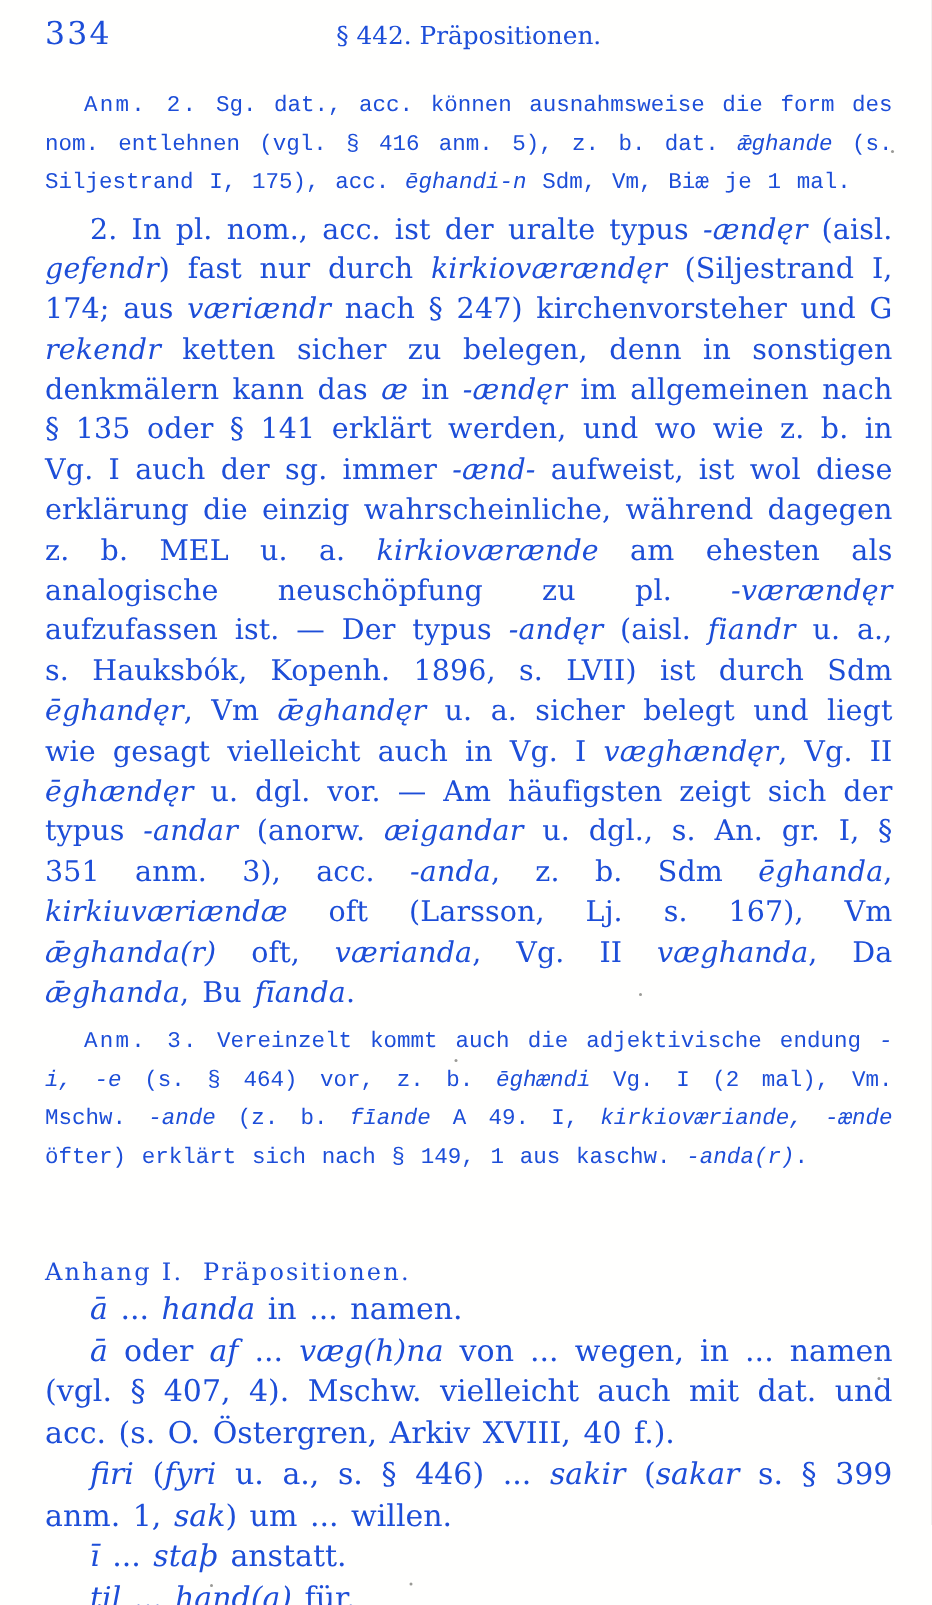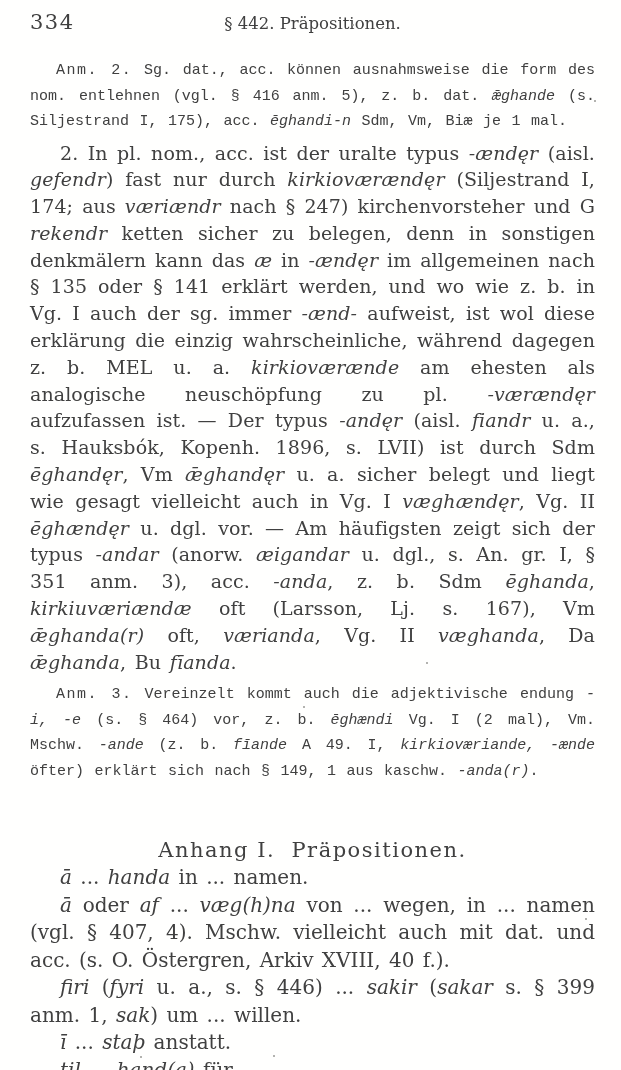--- a/index.html
+++ b/index.html
@@ -1,18 +1,18 @@
 <!DOCTYPE html>
 <html><head>
 <meta charset="utf-8">
 <style>
   html,body { margin:0; padding:0; background:#e8e8e4; }
   .page {
     position:relative; width:621px; height:1070px; margin:0 auto;
-    background:#fffffe; color:#404040; overflow:hidden;
+    background:#fffffe; color:#1d4ed8; overflow:hidden;
     font-family:"DejaVu Serif","Liberation Serif",serif;
     box-sizing:border-box; padding:8px 26px 0 30px;
   }
   .running-head { position:relative; height:38px; }
   .pagenum { position:absolute; left:0; top:2px; font-size:21px; letter-spacing:1.5px; }
   .head-title { position:absolute; left:0; right:0; top:6px; text-align:center; font-size:16.5px; }
 
   p { margin:0; }
   .it { font-style:italic; }
   .sp { letter-spacing:1.5px; }
@@ -20,21 +20,21 @@
   .anm {
     font-size:15px; line-height:25.5px; text-align:justify;
     text-indent:26px; word-spacing:1.5px; margin-top:12px;font-family:Liberation Mono, monospace;
   }
   .body-para {
     font-size:19px; line-height:26.8px; text-align:justify;
     text-indent:30px; word-spacing:2.5px; letter-spacing:0.1px; margin-top:5px;
   }
   .anm-after { margin-top:7px; }
   .anhang-heading {
-    margin:54px 0 0 0; text-align:center; font-size:21px; font-weight:normal;
+    margin:54px 0 0 0; font-size:16px; font-weight:normal;
     letter-spacing:2px; white-space:pre-wrap;
   }
   .s442-para { margin-top:15px; }
   .entries { margin-top:2px; }
   .entry {
     font-size:20px; line-height:27.5px; text-align:justify;
     text-indent:30px; word-spacing:2px; margin-top:0;
   }
   .speck { position:absolute; width:2px; height:2px; background:#9a9a96; border-radius:50%; }
 </style>

